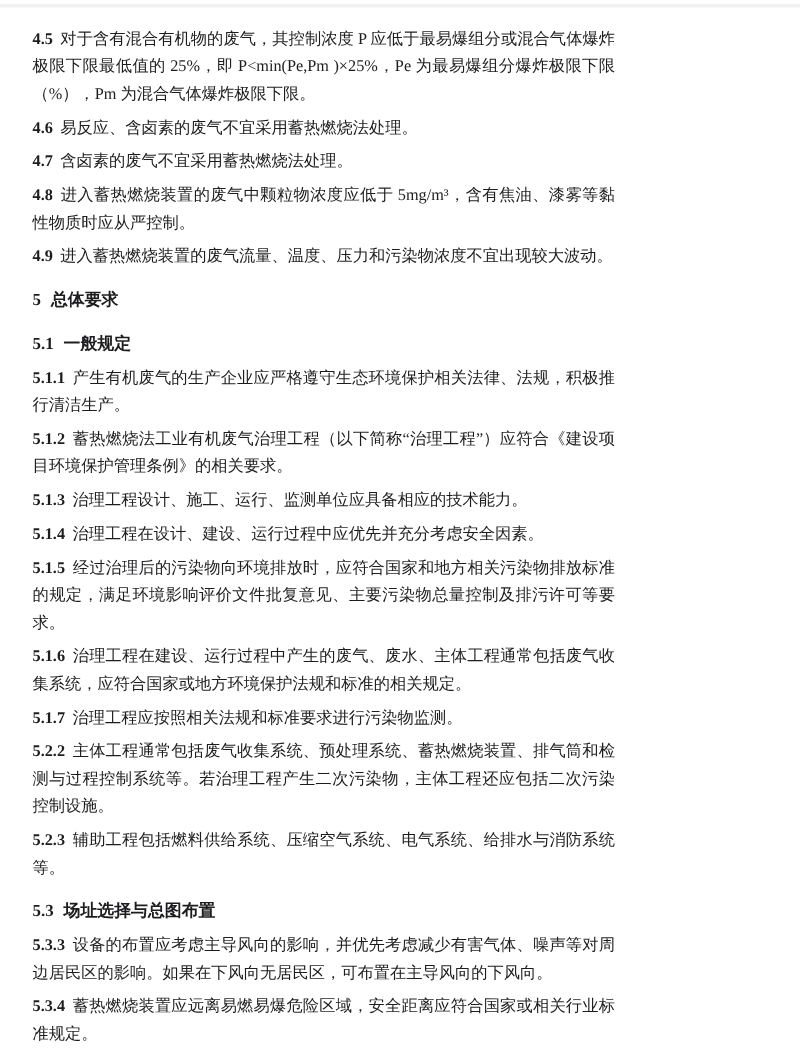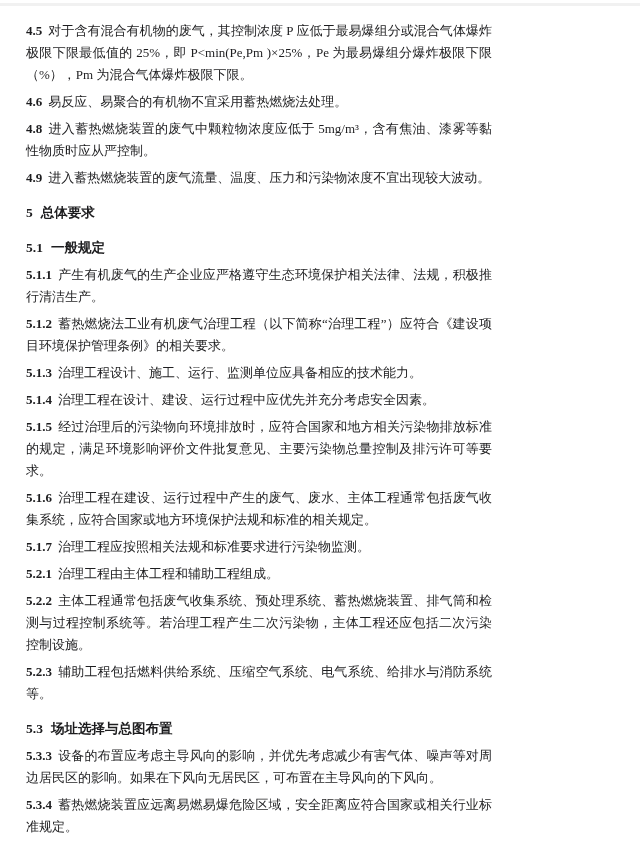--- a/index.html
+++ b/index.html
@@ -51,32 +51,32 @@
     margin-right: 8px;
   }
 </style>
 </head>
 <body style="background: rgb(255, 255, 255); color: rgb(29, 29, 31);">
 
 <div class="scan-artifact"></div>
 
 <div class="doc-content">
     <p class="para"><span class="num">4.5</span><span class="txt">对于含有混合有机物的废气，其控制浓度 P 应低于最易爆组分或混合气体爆炸极限下限最低值的 25%，即 P&lt;min(Pe,Pm )×25%，Pe 为最易爆组分爆炸极限下限（%），Pm 为混合气体爆炸极限下限。</span></p>
-    <p class="para"><span class="num">4.6</span><span class="txt">易反应、易聚合的有机物不宜采用蓄热燃烧法处理。</span></p>
+    <p class="para"><span class="num">4.6</span><span class="txt">易反应、含卤素的废气不宜采用蓄热燃烧法处理。</span></p>
+    <p class="para"><span class="num">4.7</span><span class="txt">含卤素的废气不宜采用蓄热燃烧法处理。</span></p>
     <p class="para"><span class="num">4.8</span><span class="txt">进入蓄热燃烧装置的废气中颗粒物浓度应低于 5mg/m³，含有焦油、漆雾等黏性物质时应从严控制。</span></p>
     <p class="para"><span class="num">4.9</span><span class="txt">进入蓄热燃烧装置的废气流量、温度、压力和污染物浓度不宜出现较大波动。</span></p>
     <p class="para heading"><span class="num">5</span><span class="txt">总体要求</span></p>
     <p class="para heading"><span class="num">5.1</span><span class="txt">一般规定</span></p>
     <p class="para"><span class="num">5.1.1</span><span class="txt">产生有机废气的生产企业应严格遵守生态环境保护相关法律、法规，积极推行清洁生产。</span></p>
     <p class="para"><span class="num">5.1.2</span><span class="txt">蓄热燃烧法工业有机废气治理工程（以下简称“治理工程”）应符合《建设项目环境保护管理条例》的相关要求。</span></p>
     <p class="para"><span class="num">5.1.3</span><span class="txt">治理工程设计、施工、运行、监测单位应具备相应的技术能力。</span></p>
     <p class="para"><span class="num">5.1.4</span><span class="txt">治理工程在设计、建设、运行过程中应优先并充分考虑安全因素。</span></p>
     <p class="para"><span class="num">5.1.5</span><span class="txt">经过治理后的污染物向环境排放时，应符合国家和地方相关污染物排放标准的规定，满足环境影响评价文件批复意见、主要污染物总量控制及排污许可等要求。</span></p>
     <p class="para"><span class="num">5.1.6</span><span class="txt">治理工程在建设、运行过程中产生的废气、废水、主体工程通常包括废气收集系统，应符合国家或地方环境保护法规和标准的相关规定。</span></p>
     <p class="para"><span class="num">5.1.7</span><span class="txt">治理工程应按照相关法规和标准要求进行污染物监测。</span></p>
-    <p class="para"><span class="num">5.2.1</span><span class="txt">治理工程由主体工程和辅助工程组成。</span></p>
     <p class="para"><span class="num">5.2.2</span><span class="txt">主体工程通常包括废气收集系统、预处理系统、蓄热燃烧装置、排气筒和检测与过程控制系统等。若治理工程产生二次污染物，主体工程还应包括二次污染控制设施。</span></p>
     <p class="para"><span class="num">5.2.3</span><span class="txt">辅助工程包括燃料供给系统、压缩空气系统、电气系统、给排水与消防系统等。</span></p>
     <p class="para heading"><span class="num">5.3</span><span class="txt">场址选择与总图布置</span></p>
     <p class="para"><span class="num">5.3.3</span><span class="txt">设备的布置应考虑主导风向的影响，并优先考虑减少有害气体、噪声等对周边居民区的影响。如果在下风向无居民区，可布置在主导风向的下风向。</span></p>
     <p class="para"><span class="num">5.3.4</span><span class="txt">蓄热燃烧装置应远离易燃易爆危险区域，安全距离应符合国家或相关行业标准规定。</span></p>
     <p class="para heading"><span class="num">6.1</span><span class="txt">一般规定</span></p>
   </div>
 
 </body></html>

